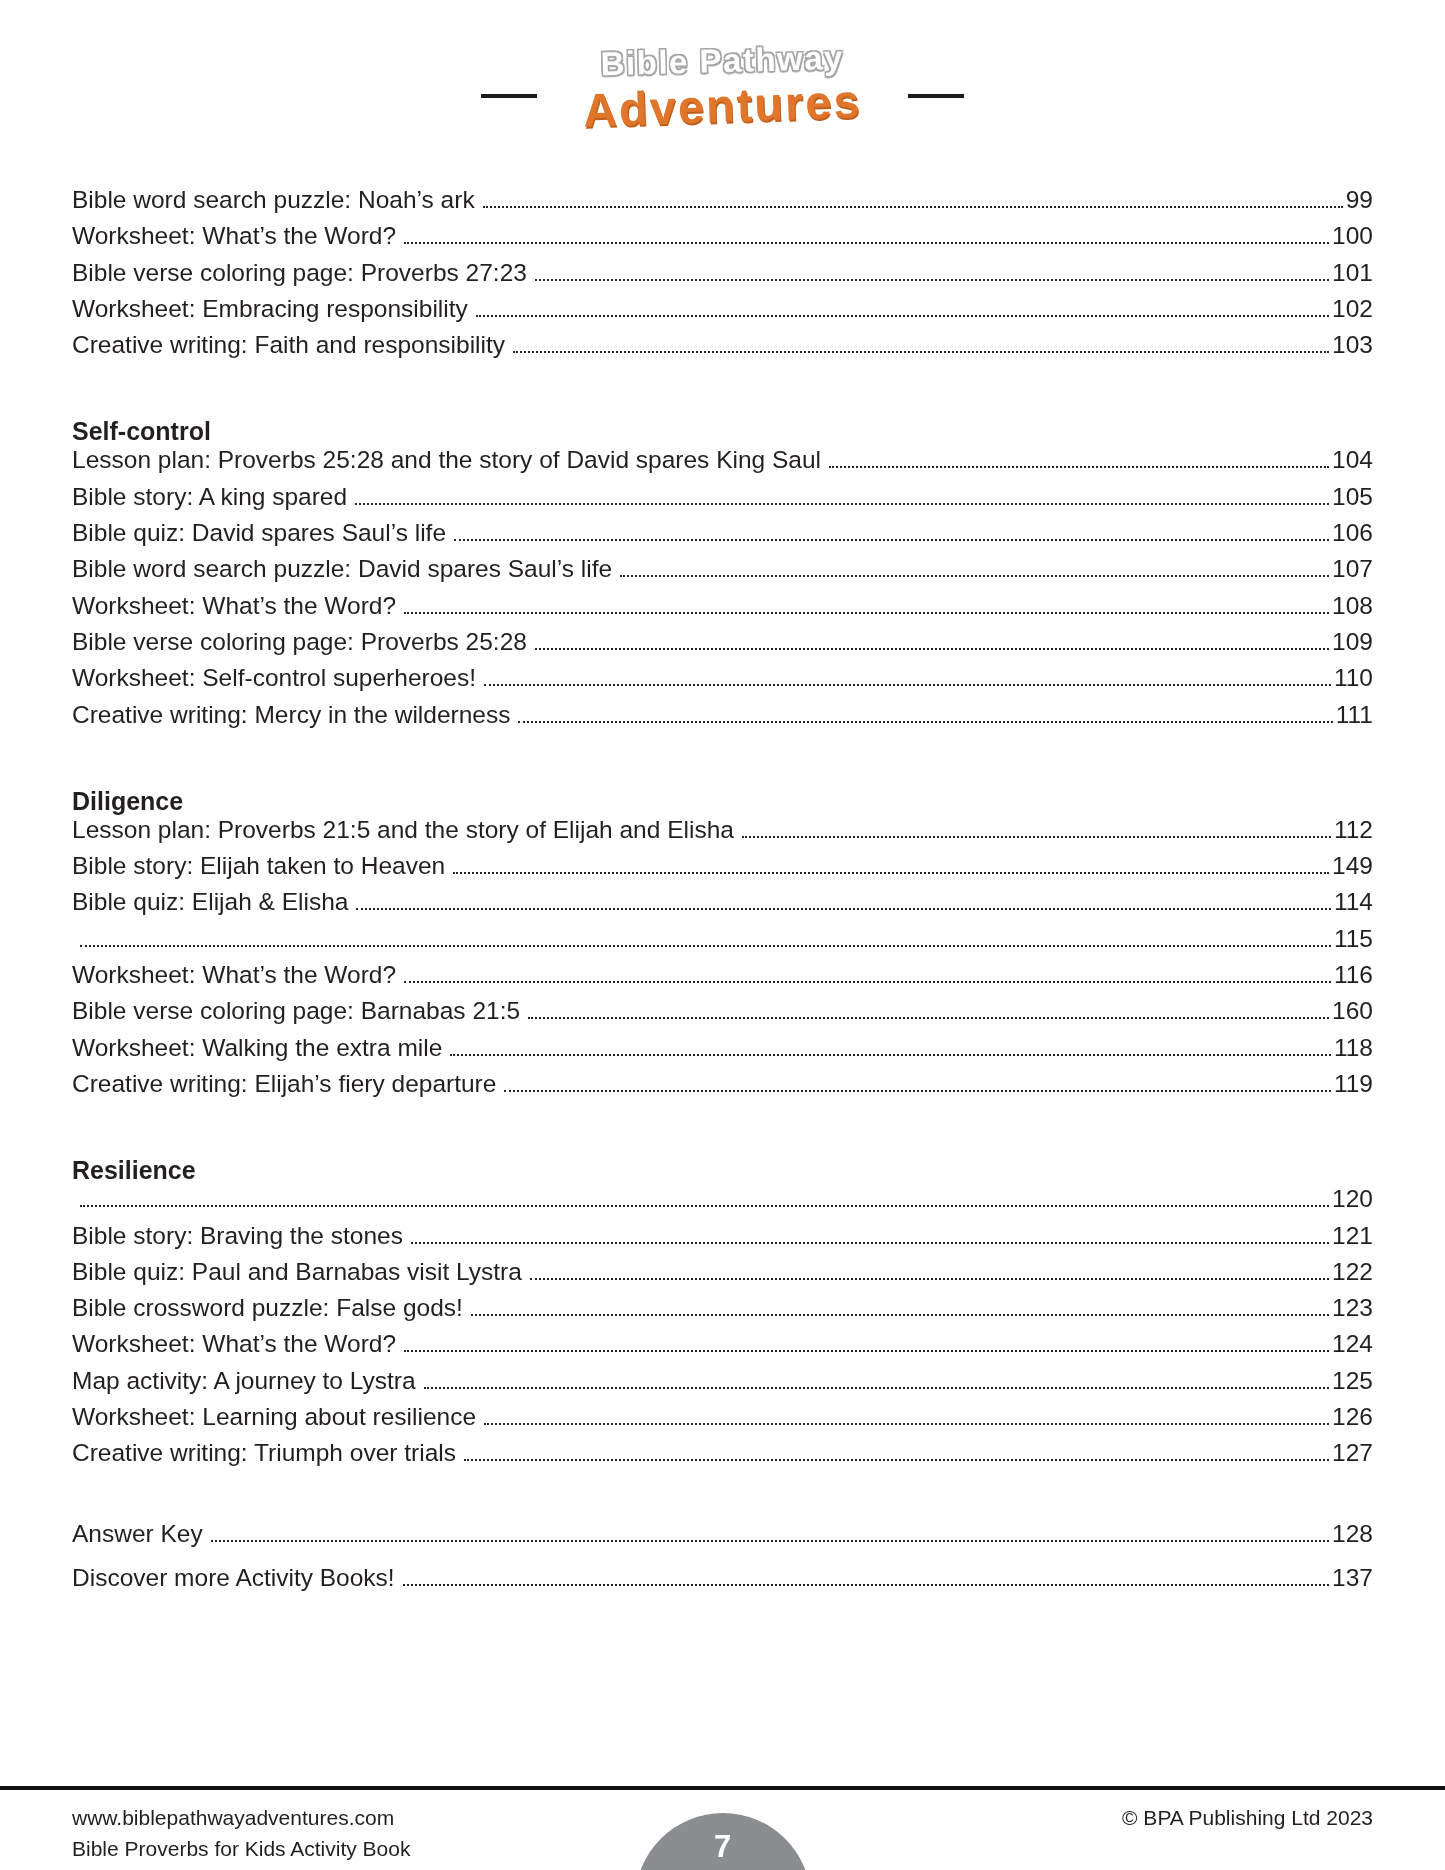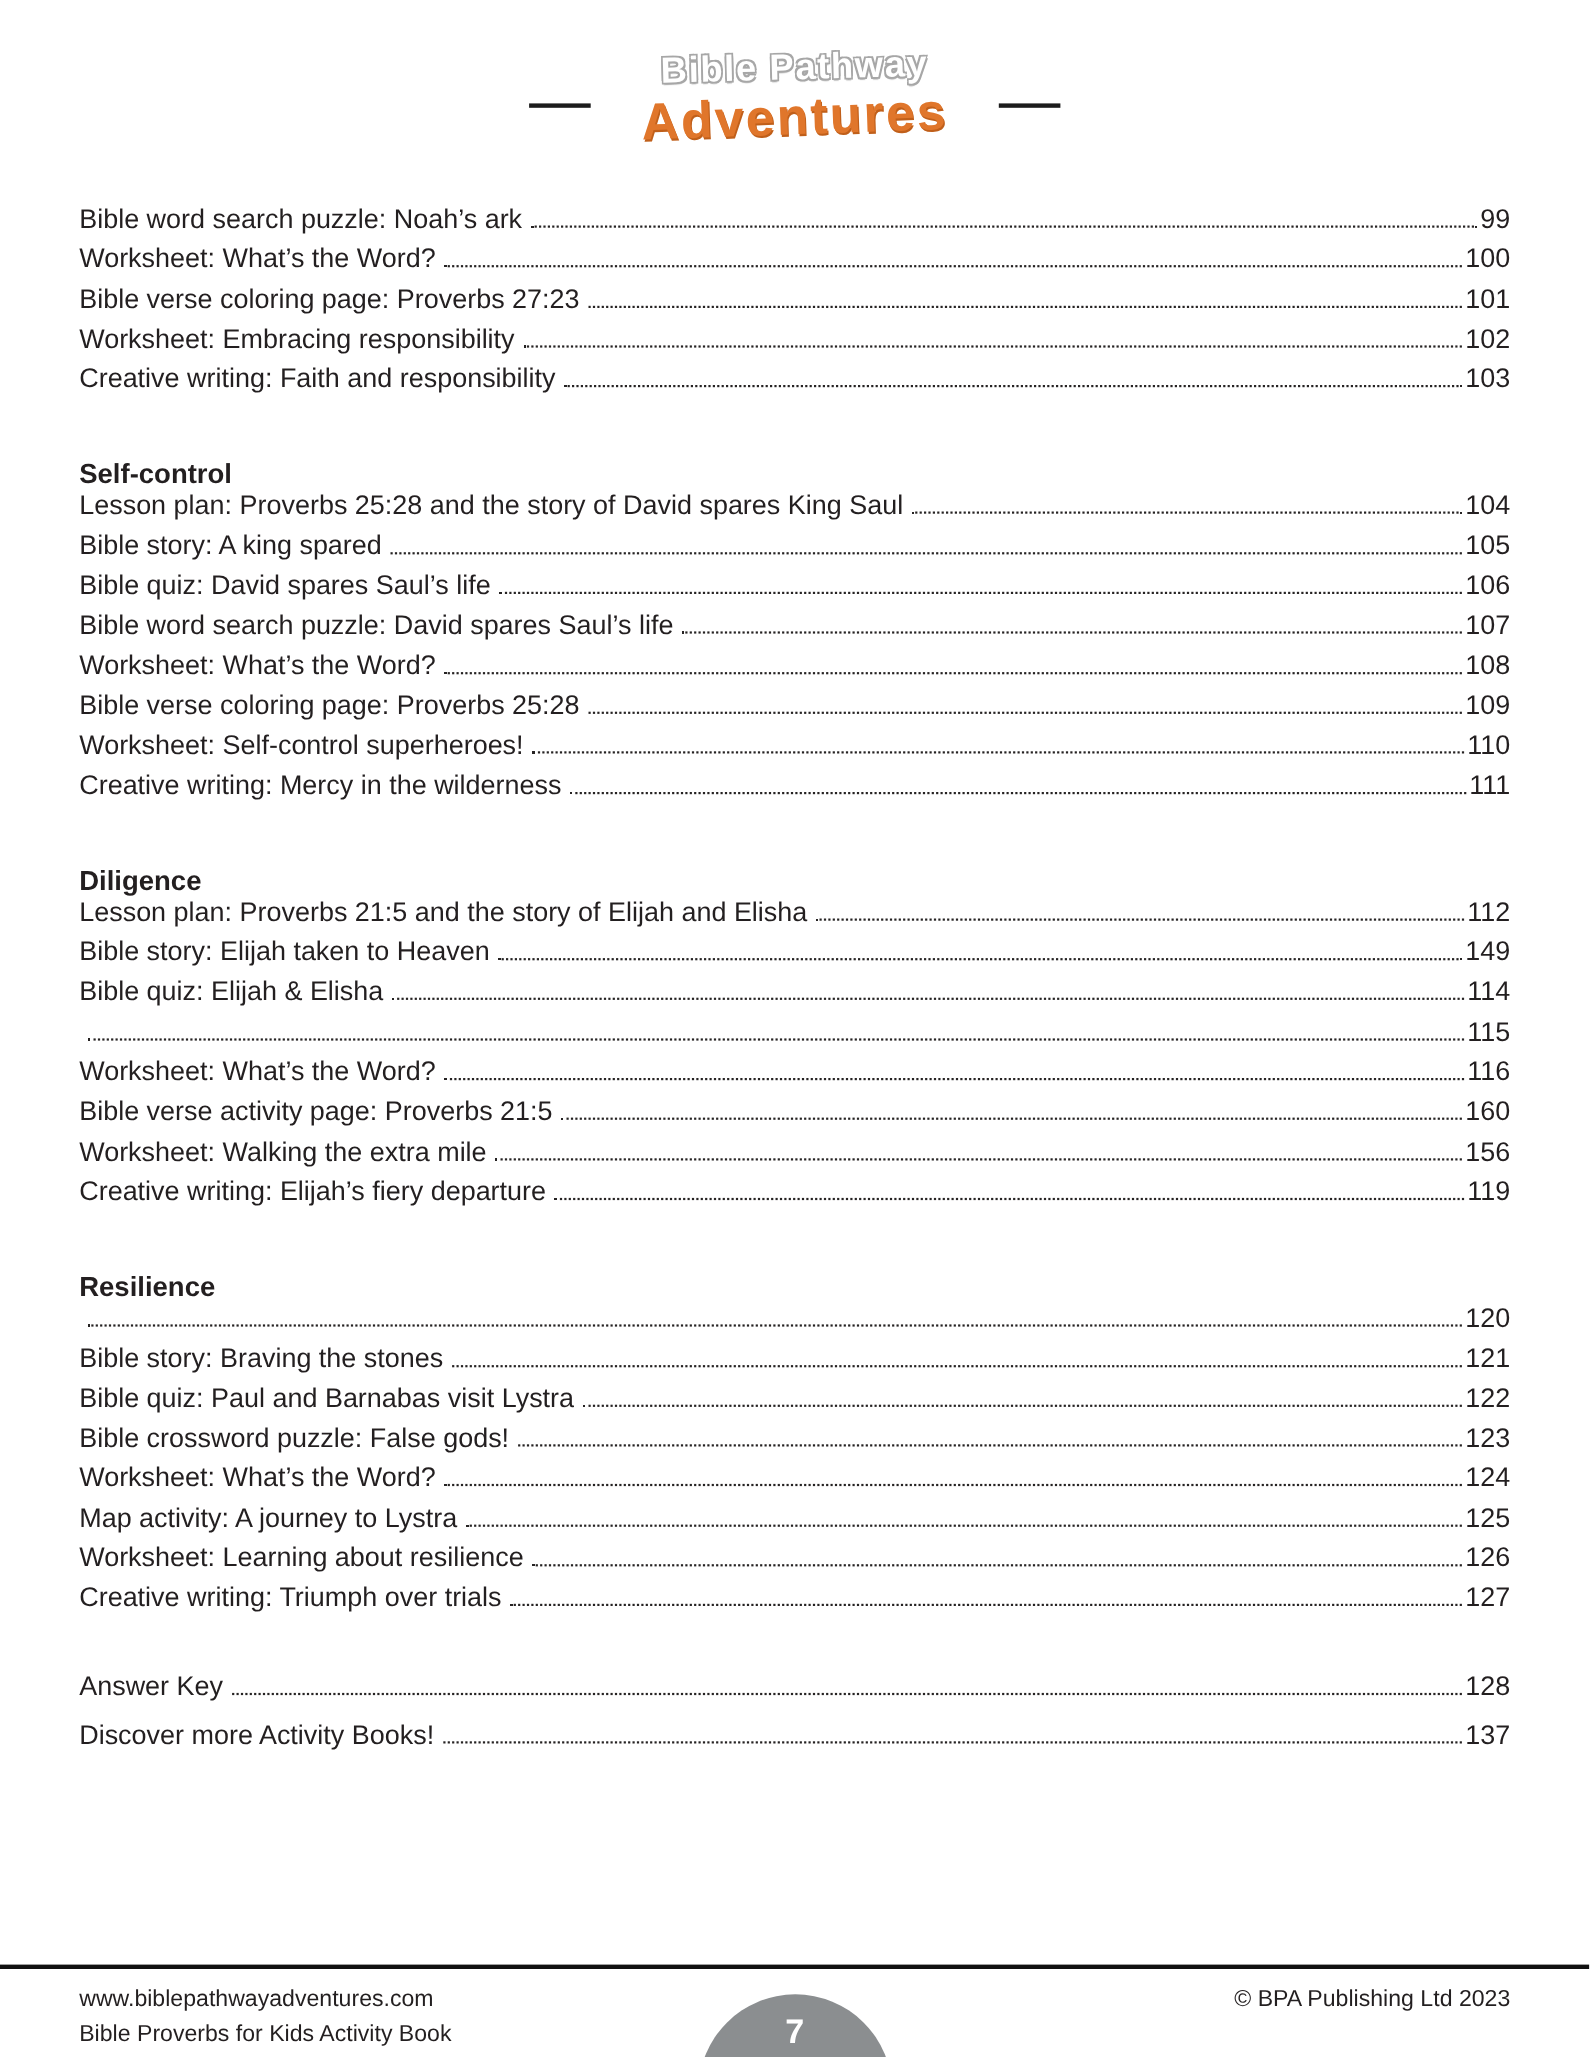--- a/index.html
+++ b/index.html
@@ -224,28 +224,28 @@
         <div class="toc-row">
           <span class="leader"></span>
           <span class="toc-page">115</span>
         </div>
         <div class="toc-row">
           <span class="toc-title">Worksheet: What’s the Word?</span>
           <span class="leader"></span>
           <span class="toc-page">116</span>
         </div>
         <div class="toc-row">
-          <span class="toc-title">Bible verse activity page: Proverbs 21:5</span>
+          <span class="toc-title">Bible verse coloring page: Barnabas 21:5</span>
           <span class="leader"></span>
           <span class="toc-page">160</span>
         </div>
         <div class="toc-row">
           <span class="toc-title">Worksheet: Walking the extra mile</span>
           <span class="leader"></span>
-          <span class="toc-page">156</span>
+          <span class="toc-page">118</span>
         </div>
         <div class="toc-row">
           <span class="toc-title">Creative writing: Elijah’s fiery departure</span>
           <span class="leader"></span>
           <span class="toc-page">119</span>
         </div>
       </section>
       <section class="toc-section">
         <div class="toc-heading">Resilience</div>
         <div class="toc-row">

